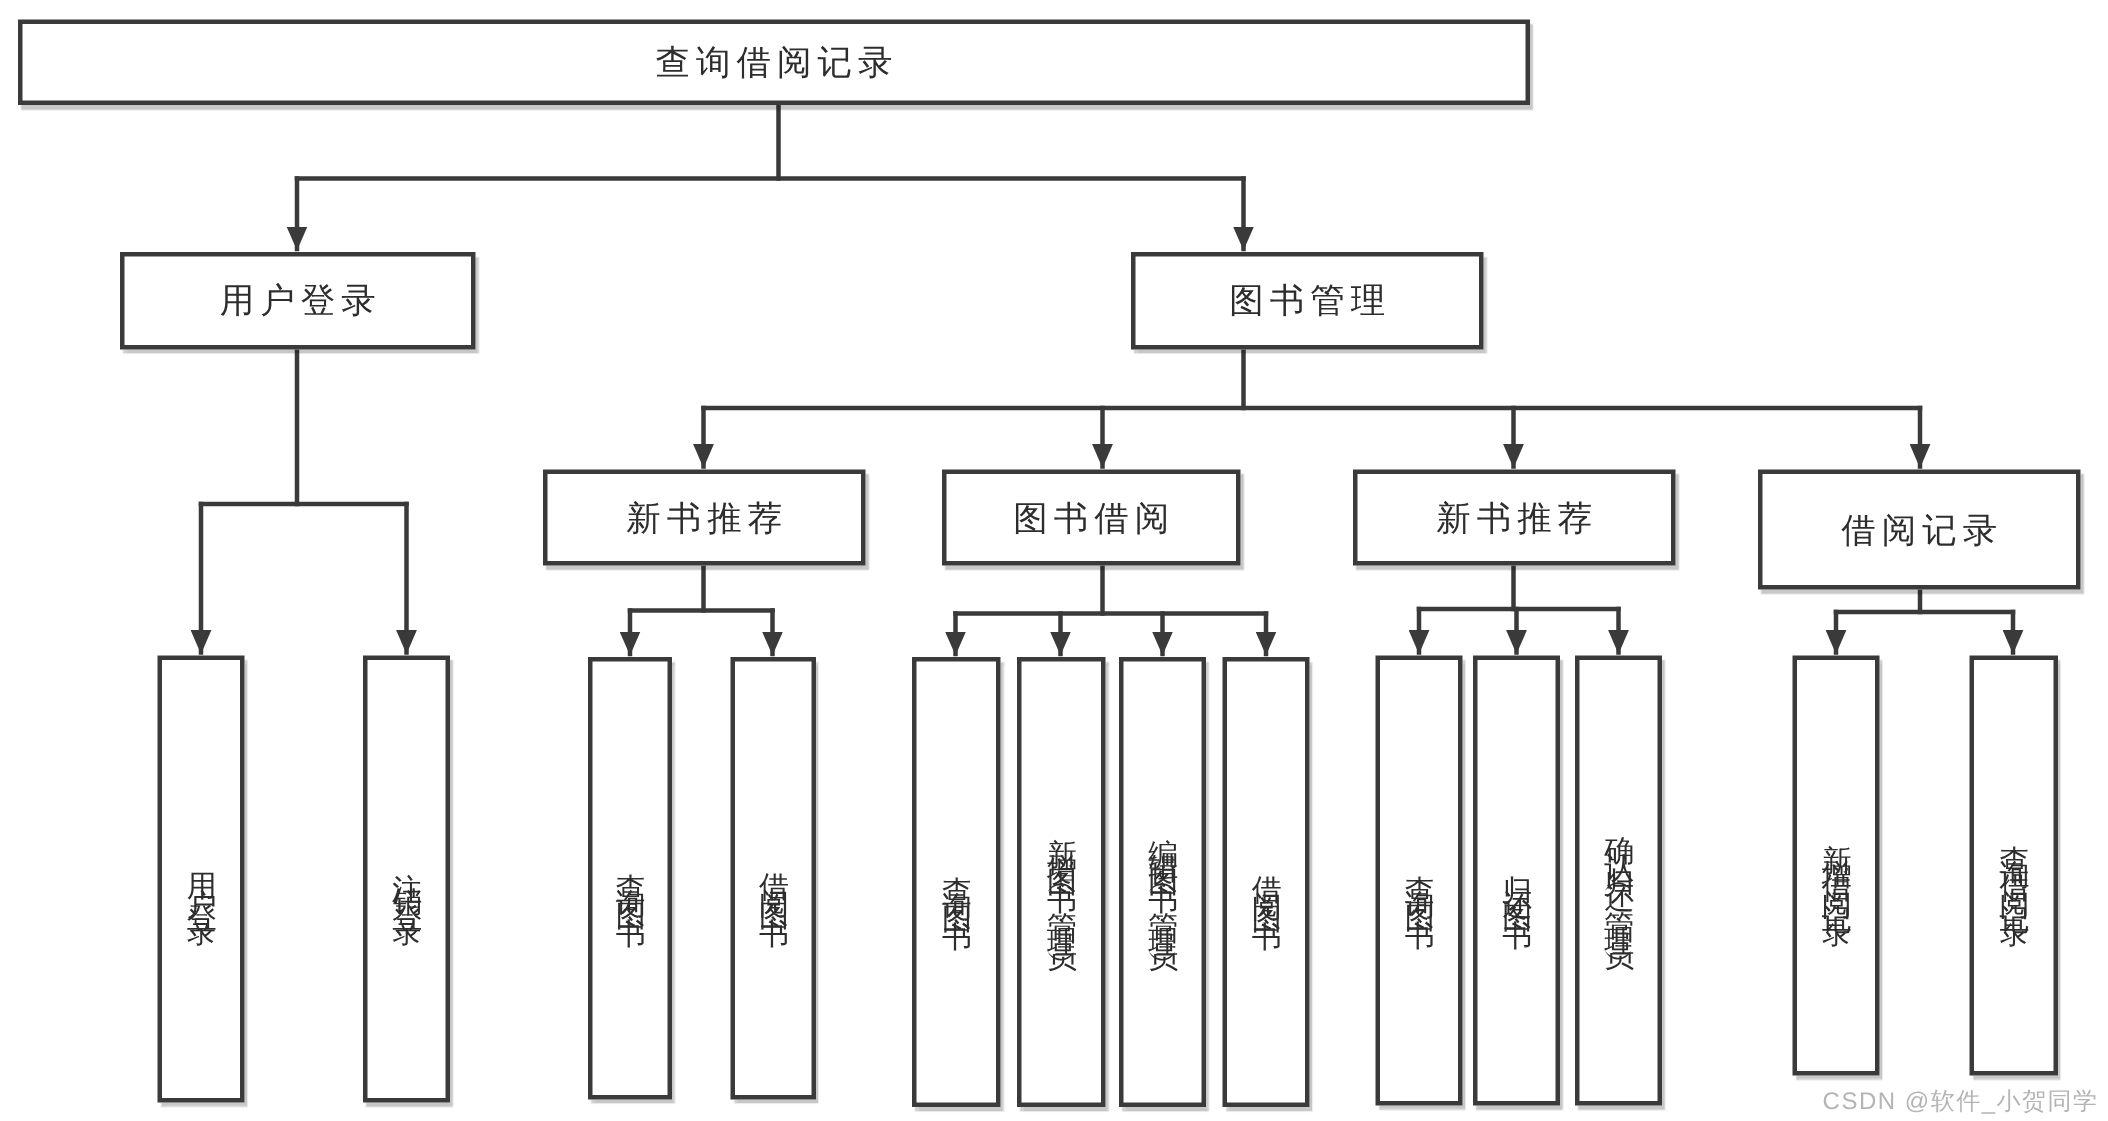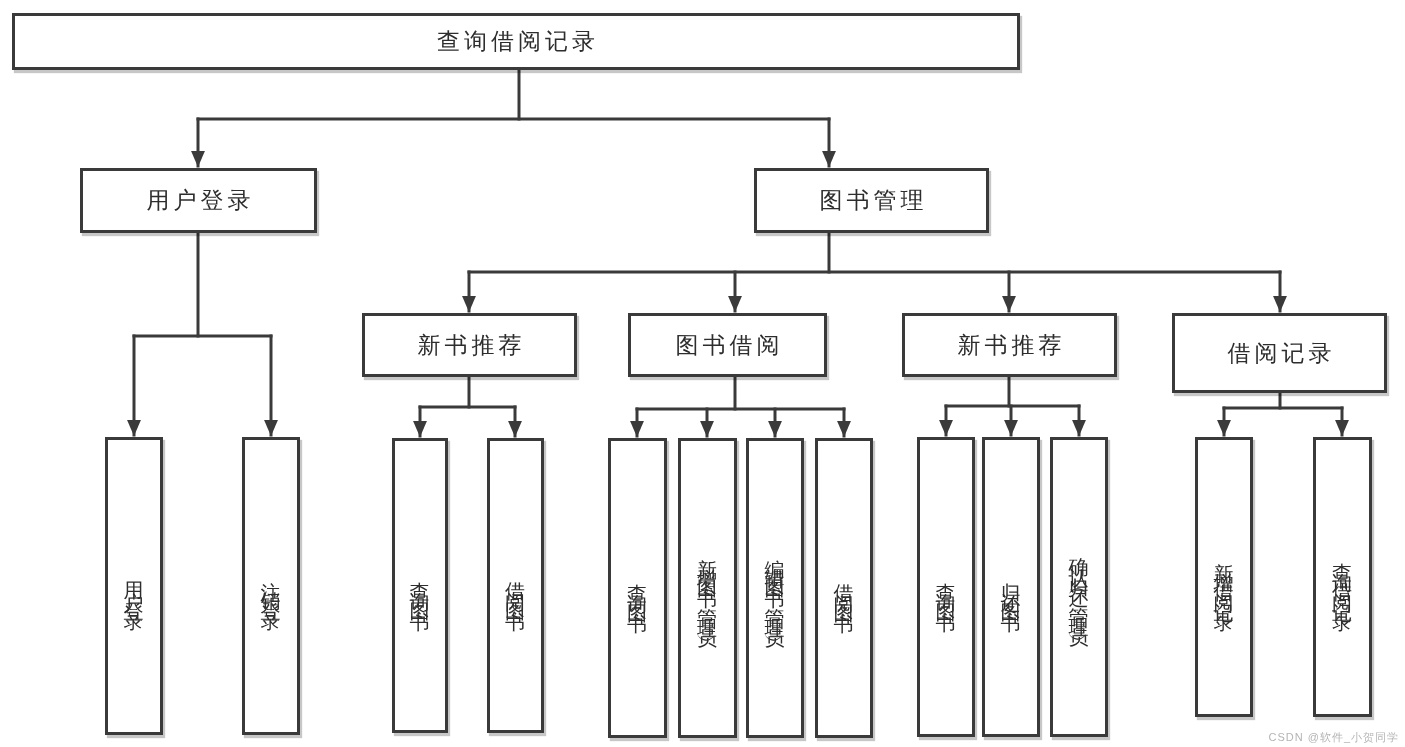--- a/index.html
+++ b/index.html
@@ -30,21 +30,21 @@
   .vbox{
     writing-mode:vertical-rl;
     text-orientation:mixed;
     font-size:20px;
     letter-spacing:10px;
     line-height:1;
   }
   .watermark{
     position:absolute;
     right:6px;bottom:2px;
-    font-size:11px;
+    font-size:16px;
     color:#b4b4b4;
     letter-spacing:1px;
     z-index:3;
     white-space:nowrap;
   }
 </style>
 </head>
 <body>
 
 <div id="canvas">

